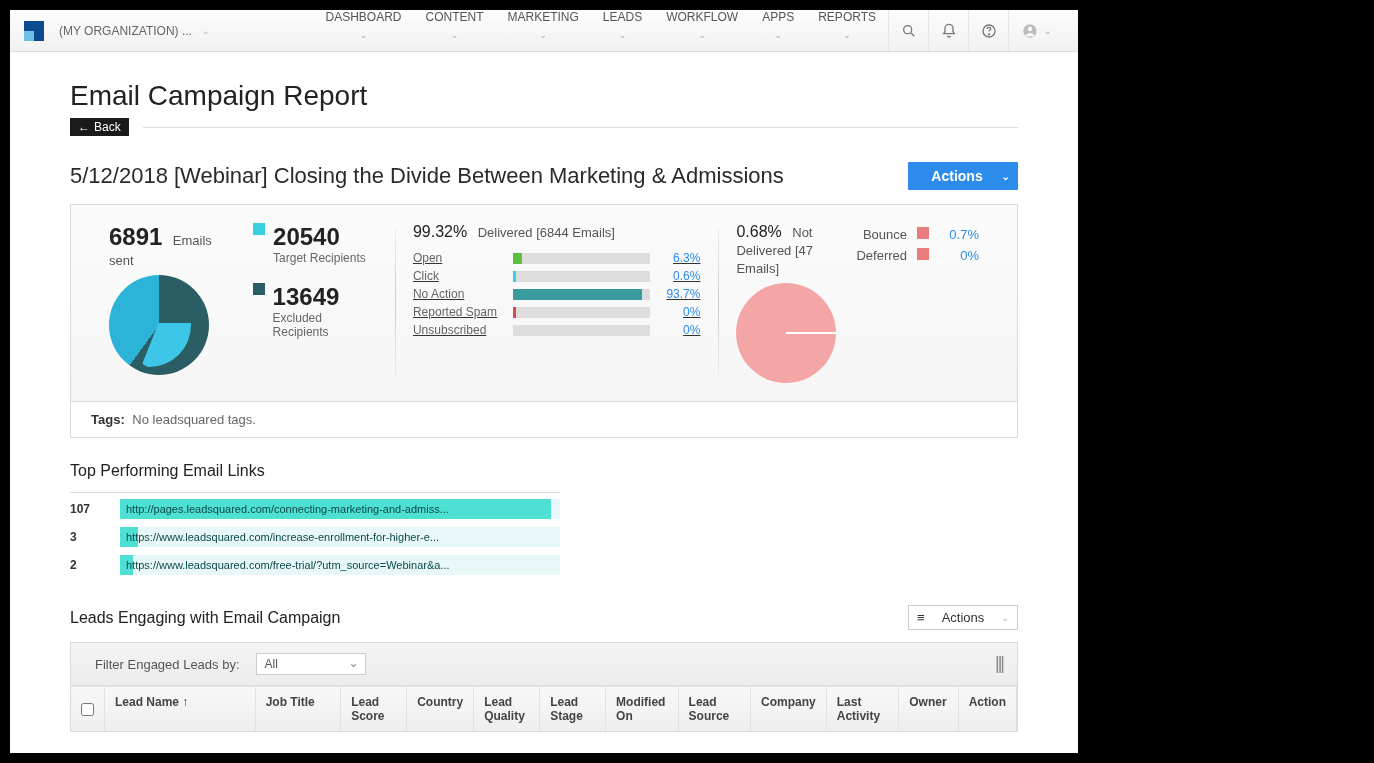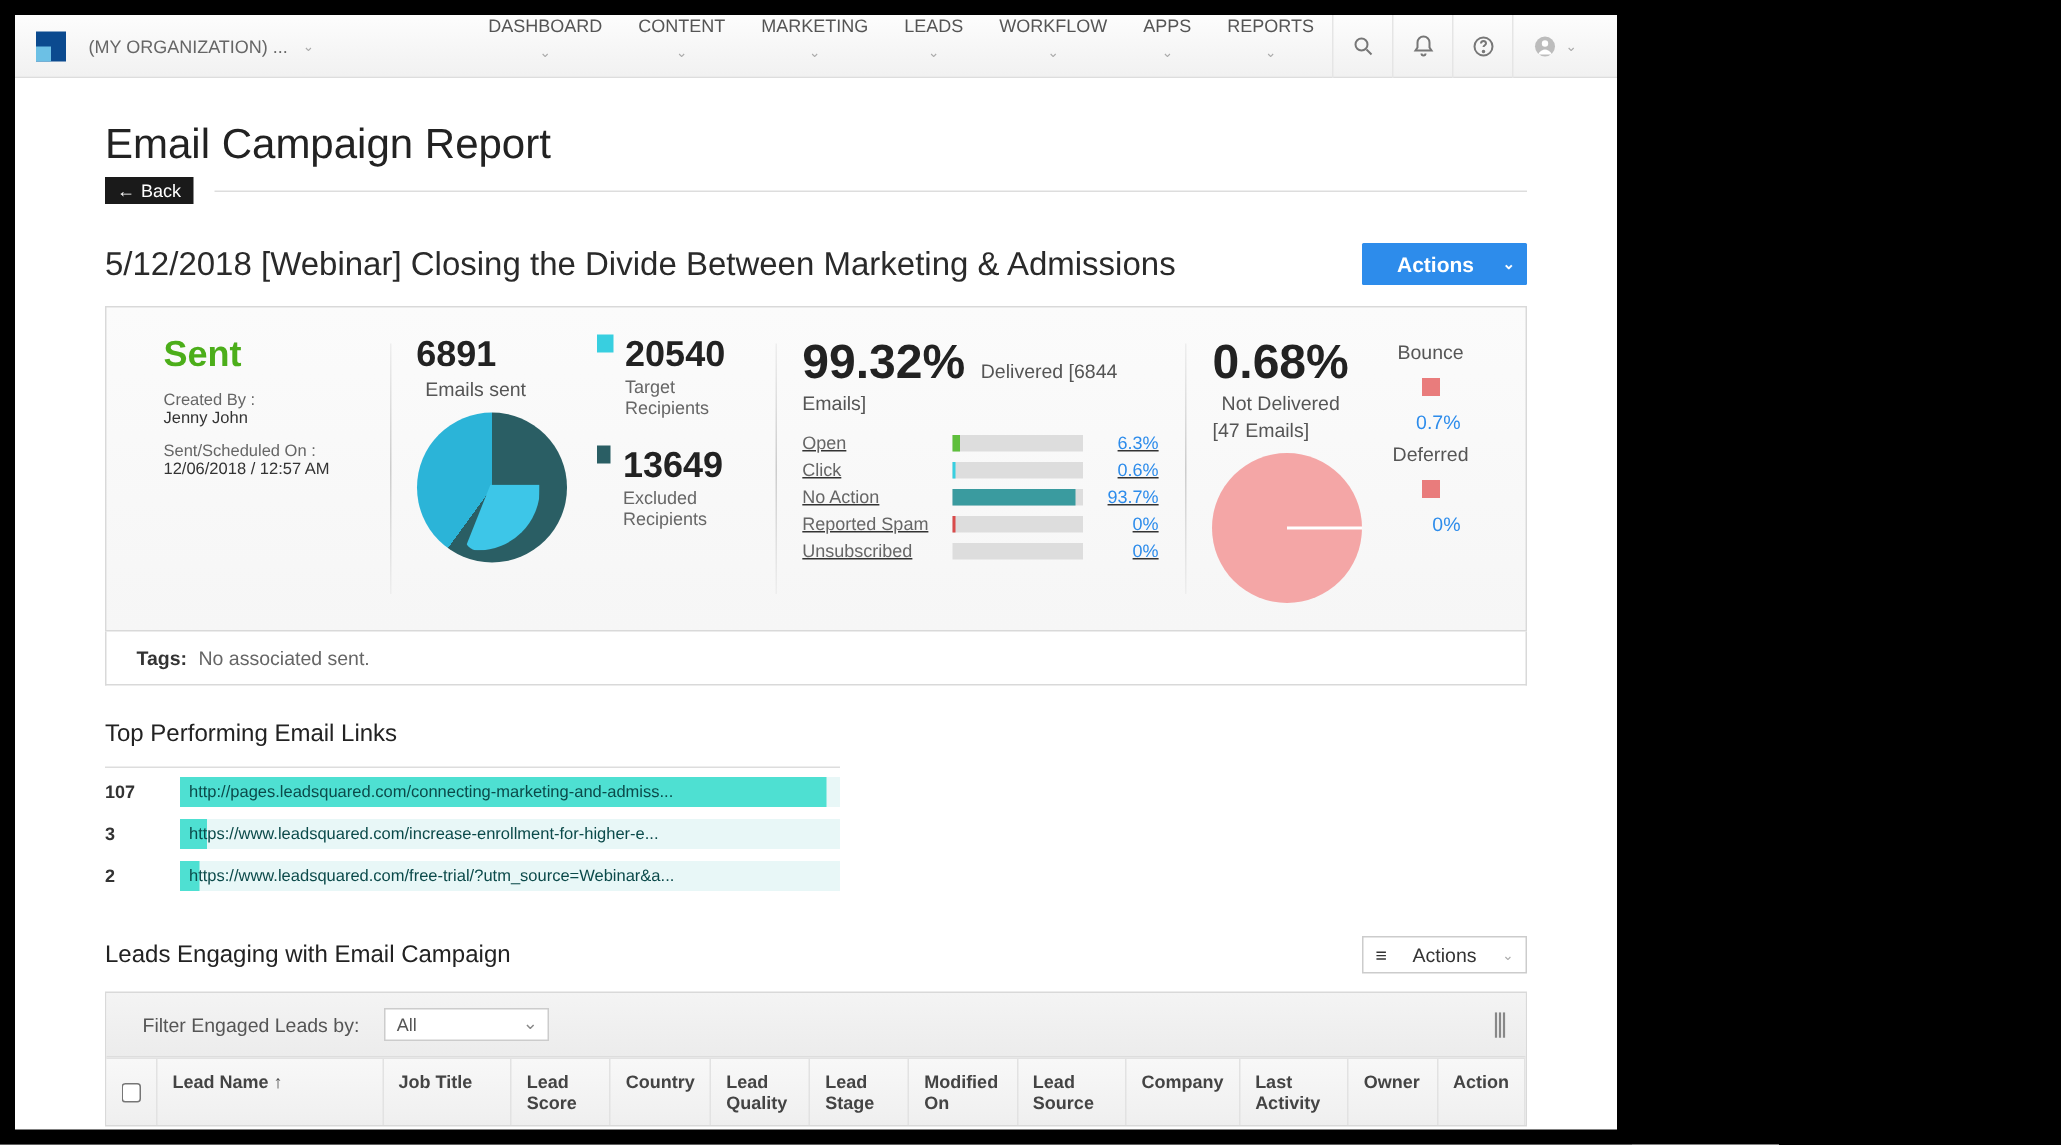--- a/index.html
+++ b/index.html
@@ -47,34 +47,34 @@
 .sub-lbl { font-size:13px; color:#555; margin-left:6px; }
 .pie1 { width:100px; height:100px; border-radius:50%; background: conic-gradient(#2a5e64 0 60%, #2bb4d8 60% 100%); position:relative; margin-top:6px; flex:0 0 auto; }
 .pie1::after { content:""; position:absolute; left:32px; bottom:8px; width:50px; height:44px; border-radius:0 0 50px 10px; background: #3dc6e8; clip-path: polygon(35% 0,100% 0,100% 100%,0 100%); }
 .legend-sq { display:inline-block; width:12px; height:12px; }
 .emails-right { display:flex; flex-direction:column; gap:18px; }
 .emails-row { display:flex; align-items:flex-start; gap:8px; }
 .emails-block .val { font-size:24px; font-weight:600; color:#222; }
 .emails-block .lbl { font-size:12px; color:#666; }
 
 .sec-delivered { width:330px; }
-.pct-head { font-size:32px; font-weight:700; color:#222; }
+.pct-head { font-size:16px; font-weight:400; color:#222; }
 .pct-sub { font-size:13px; color:#555; margin-left:6px; }
 .barlist { margin-top:10px;text-decoration:underline; }
 .barrow { display:flex; align-items:center; font-size:12px; margin-bottom:4px; }
 .barrow .bl { width:100px; color:#666; }
 .barrow .btrack { flex:1; height:11px; background:#ddd; position:relative; }
 .barrow .bfill { position:absolute; left:0; top:0; bottom:0; }
 .barrow .bv { width:44px; text-align:right; color:#2d8ceb; margin-left:6px; }
 
 .sec-notdel { flex:1; display:flex; gap:20px; }
 .pie2 { width:100px; height:100px; border-radius:50%; background:#f4a6a6; position:relative; margin-top:6px; flex:0 0 auto; }
 .pie2::before { content:""; position:absolute; left:50px; top:49px; width:50px; height:2px; background:#fff; }
 .nd-legend { margin-top:4px; }
-.nd-row { display:flex; align-items:center; justify-content:flex-end; font-size:13px; gap:10px; margin-bottom:6px;flex-direction:column; }
+.nd-row { display:flex; justify-content:flex-end; font-size:13px; gap:10px; margin-bottom:6px; }
 .nd-row .lbl { color:#555; }
 .nd-row .sq { width:12px; height:12px; background:#e97c7c; }
 .nd-row .pct { color:#2d8ceb; width:40px; text-align:right; }
 
 
 .tagsbar { border:1px solid #d9d9d9; border-top:none; padding:10px 20px; font-size:13px; }
 .tagsbar b { font-weight:600; }
 .tagsbar .tv { color:#666; margin-left:4px; }
 
 
@@ -187,27 +187,20 @@
 
     <div class="camp-row">
       <div class="camp-title">5/12/2018 [Webinar] Closing the Divide Between Marketing &amp; Admissions</div>
       <div class="actions-btn">
         <span>Actions</span>
         <span class="caret">⌄</span>
       </div>
     </div>
 
     <div class="summary">
-      <div class="sec sec-status">
-        <div class="status-h">Sent</div>
-        <div class="meta-lbl">Created By :</div>
-        <div class="meta-val">Jenny John</div>
-        <div class="meta-lbl">Sent/Scheduled On :</div>
-        <div class="meta-val">12/06/2018 / 12:57 AM</div>
-      </div>
 
       <div class="sec sec-emails">
         <div>
           <div>
             <span class="big-num">6891</span>
             <span class="sub-lbl">Emails sent</span>
           </div>
           <div class="pie1"></div>
         </div>
         <div class="emails-right">
@@ -292,21 +285,21 @@
                   <span class="sq"></span>
                   <span class="pct">0%</span>
                 </div>
               </div>
         </div>
       </div>
     </div>
 
     <div class="tagsbar">
       <b>Tags:</b>
-      <span class="tv">No associated sent.</span>
+      <span class="tv">No leadsquared tags.</span>
     </div>
 
     <div class="section-h">Top Performing Email Links</div>
     <div class="linklist-hr"></div>
     <div id="link-rows">
           <div class="linkrow">
             <div class="cnt">107</div>
             <div class="linkbar">
               <div class="fill" style="width:98%"></div>
               <div class="txt">http://pages.leadsquared.com/connecting-marketing-and-admiss...</div>

